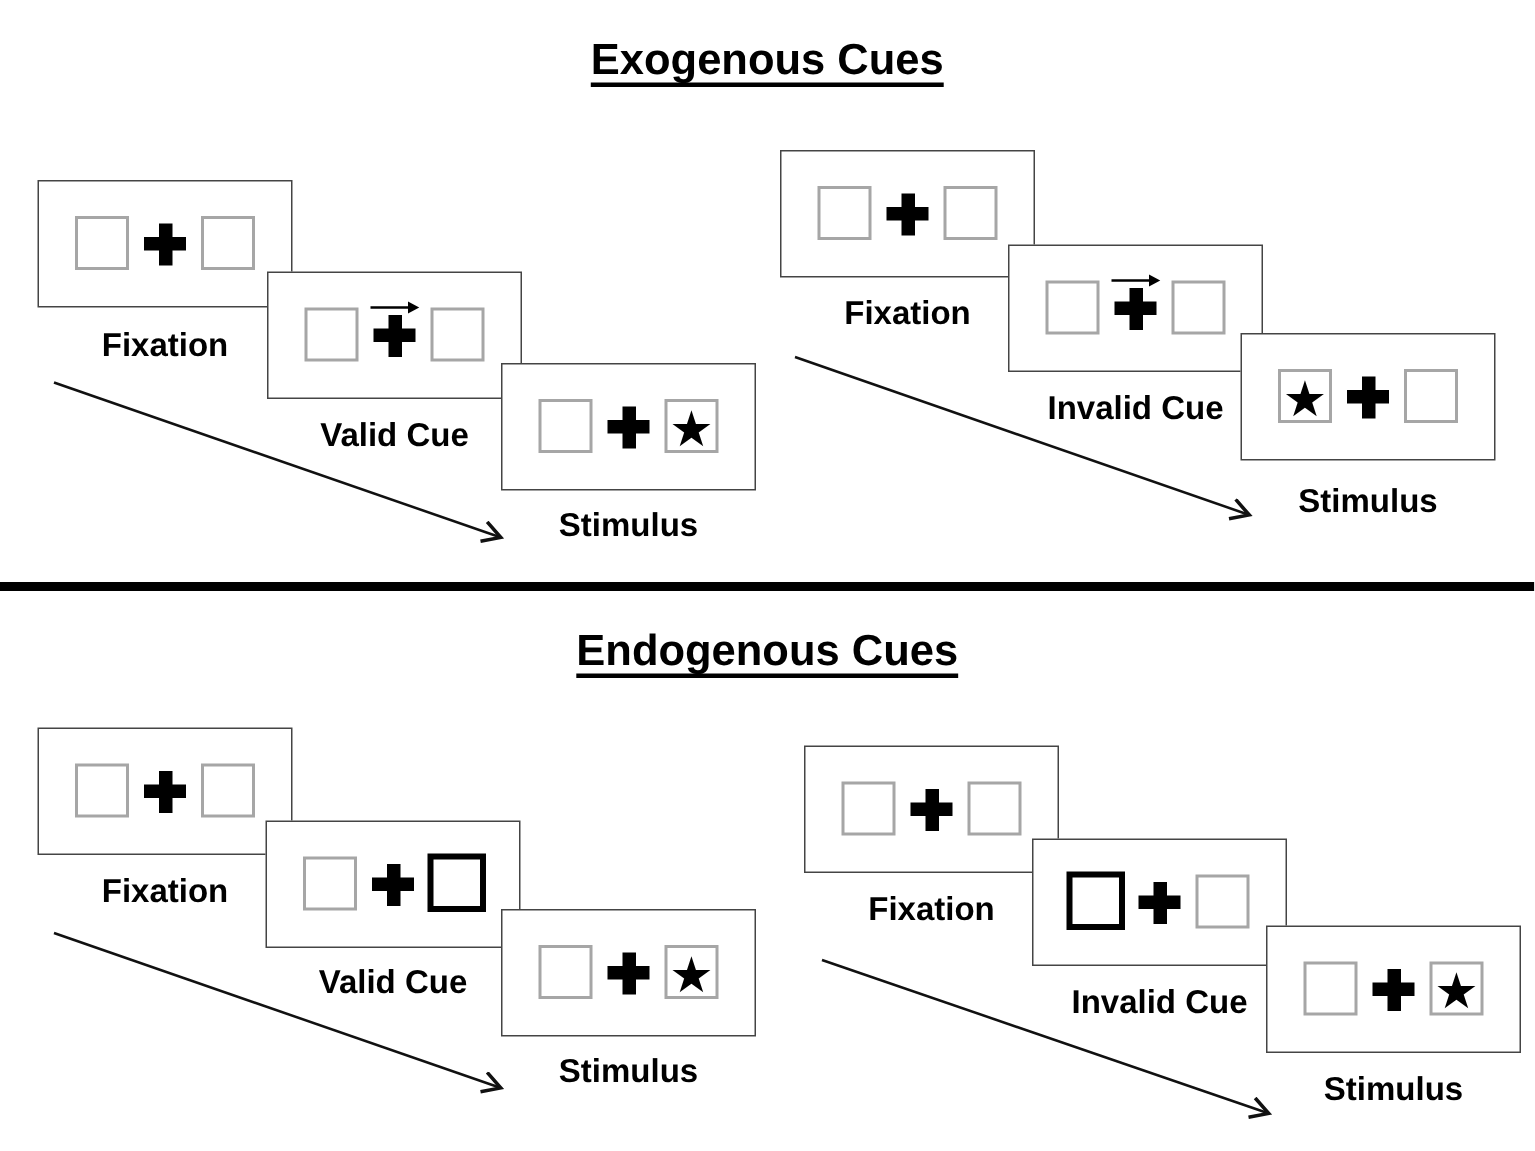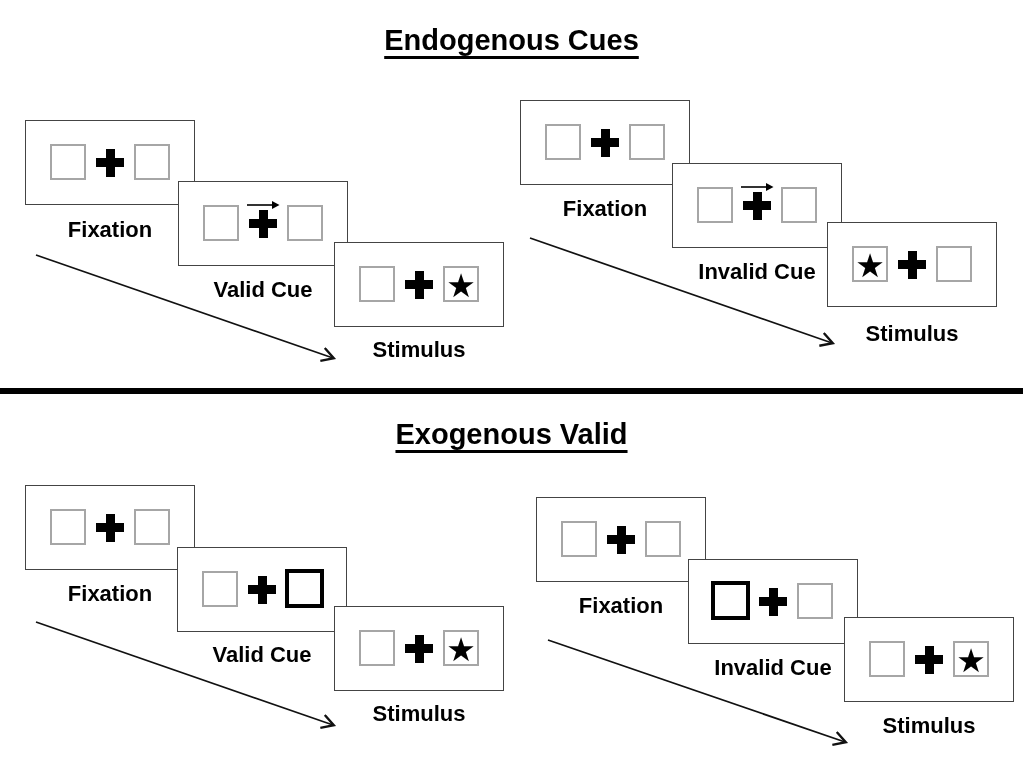--- a/index.html
+++ b/index.html
@@ -94,21 +94,21 @@
     font-weight: bold;
     white-space: nowrap;
   }
   .time-arrow { position: absolute; }
 </style>
 </head>
 <body>
 
 <div id="canvas">
 
-  <div id="title-endogenous" class="section-title">Endogenous Cues</div>
+  <div id="title-endogenous" class="section-title">Exogenous Cues</div>
 
   <div>
     <div class="panel" style="left:25px; top:120px;">
       <div class="box box-left">
           <span class="star">★</span>
         </div>
 
       <div class="plus"></div>
       <div class="box box-right">
           <span class="star">★</span>
@@ -198,21 +198,21 @@
           <marker id="ah2" markerWidth="10" markerHeight="10" refX="7" refY="4.5" orient="auto">
             <path d="M0.5,0.5 L7.5,4.5 L0.5,8.5" fill="none" stroke="#111" stroke-width="1.4"></path>
           </marker>
         </defs>
       <line x1="6" y1="7" x2="308" y2="112" stroke="#111" stroke-width="1.7" marker-end="url(#ah2)"></line>
     </svg>
   </div>
 
   <div class="divider"></div>
 
-  <div id="title-exogenous" class="section-title">Exogenous Valid</div>
+  <div id="title-exogenous" class="section-title">Endogenous Cues</div>
 
   <div>
     <div class="panel" style="left:25px; top:485px;">
       <div class="box box-left">
           <span class="star">★</span>
         </div>
 
       <div class="plus"></div>
       <div class="box box-right">
           <span class="star">★</span>

